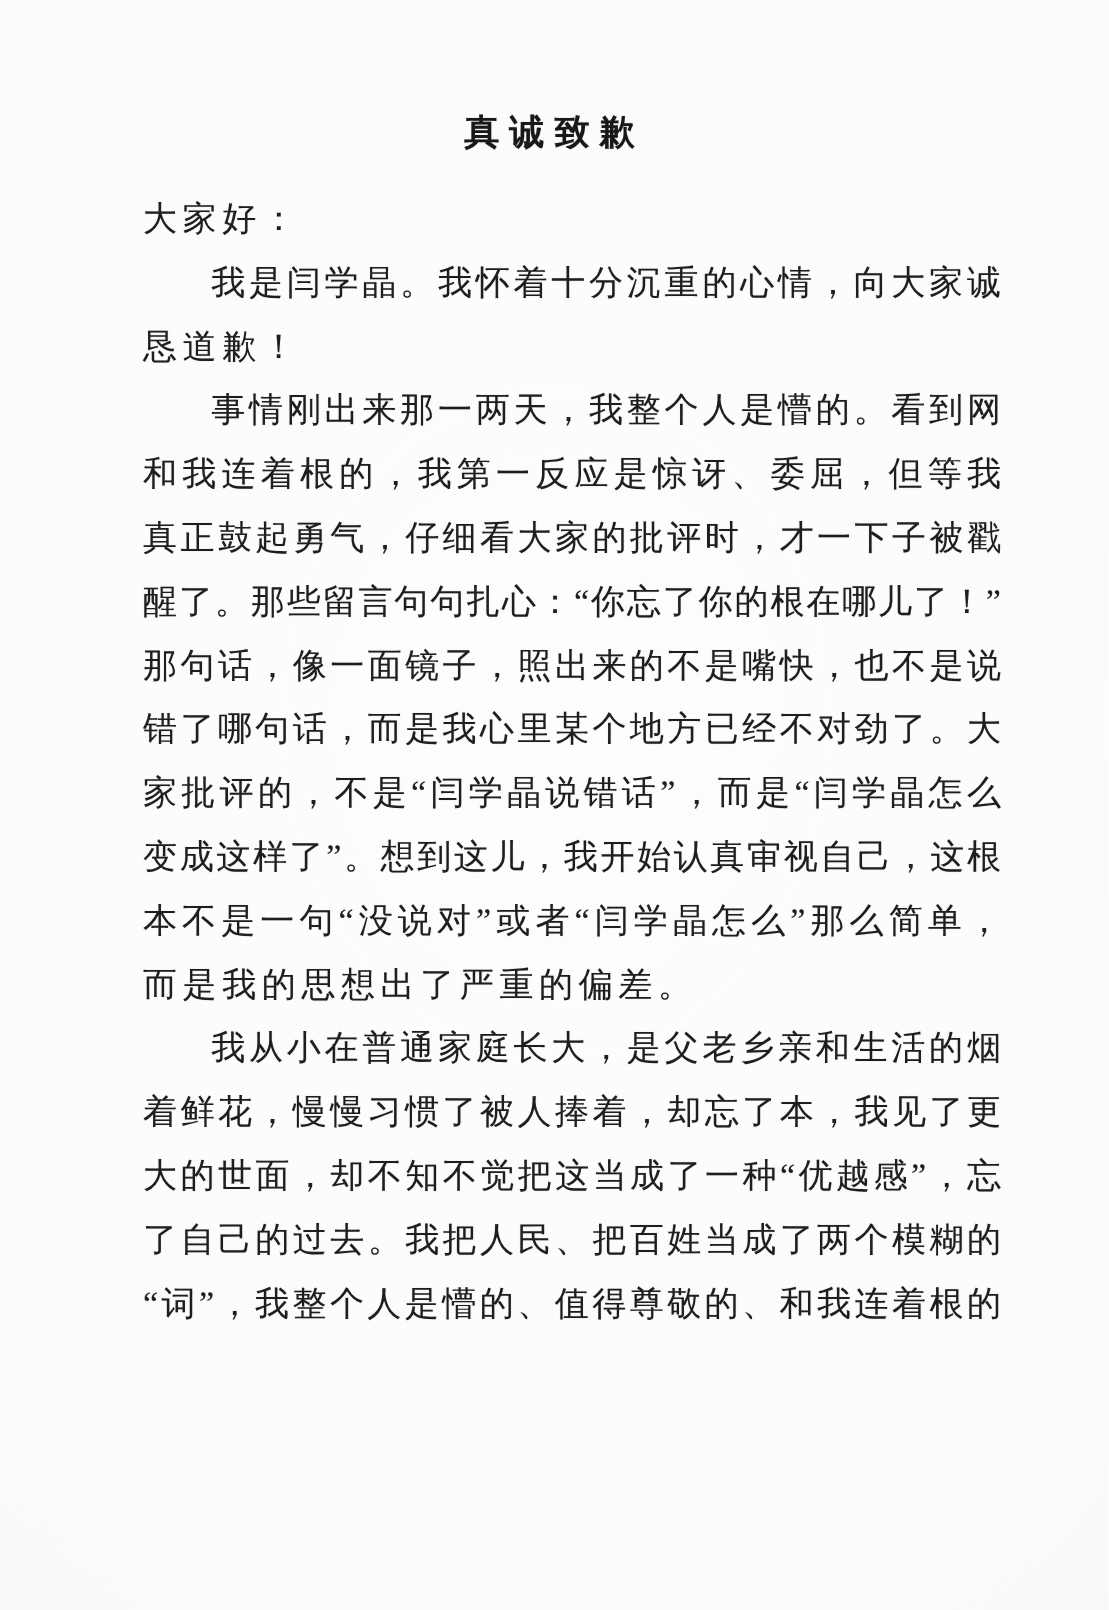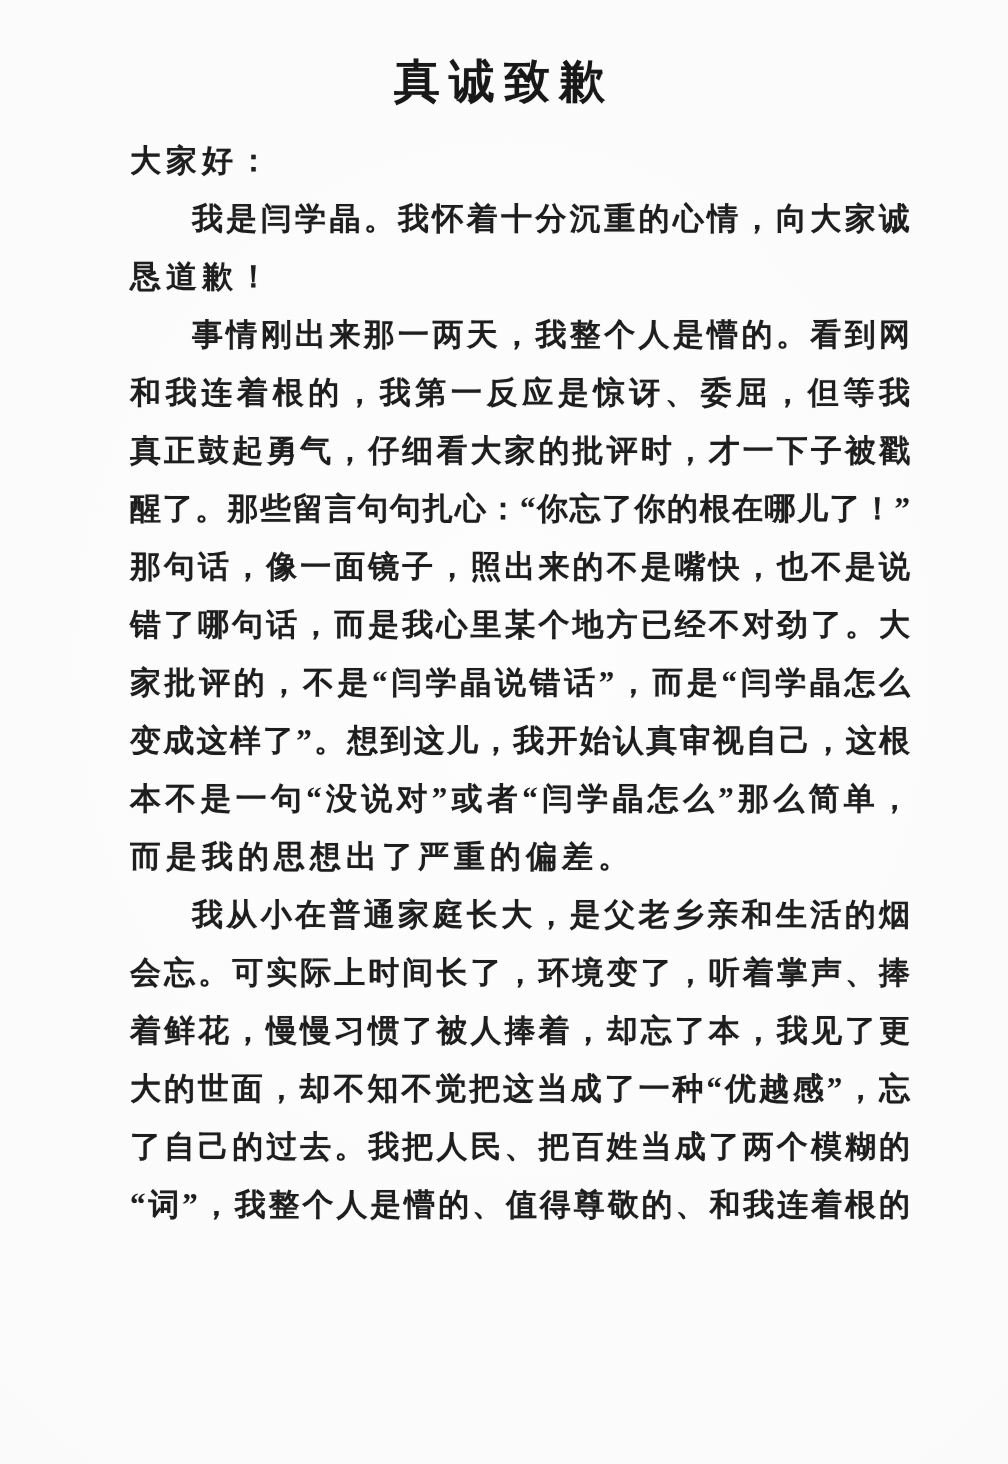--- a/index.html
+++ b/index.html
@@ -14,34 +14,33 @@
   }
   .page {
     position: relative;
     width: 1008px;
     height: 1464px;
     
     background:
       radial-gradient(ellipse 120% 100% at 50% 45%, #fdfdfd 0%, #fbfbfb 60%, #f3f3f3 100%);
   }
   .doc-title {
-    padding-top: 56px;
+    padding-top: 94px;
     text-align: center;
-    font-size: 46px;
+    font-size: 32px;
     line-height: 52px;
     font-weight: 700;
     letter-spacing: 9px;
     color: #181818;
     text-shadow: 0 0 1px rgba(20,20,20,0.35);
     font-family: Liberation Serif, serif;
   }
   .doc-body {
     margin: 24px 98px 0 130px; 
     color: #1e1e1e;
-    font-weight: bold;
   }
   .line {
     font-size: 31px;
     height: 58px;
     line-height: 58px;
     text-align: justify;
     text-align-last: justify;
     text-justify: inter-character;
     white-space: nowrap;
     overflow: visible;
@@ -70,19 +69,18 @@
     <div class="line">和我连着根的，我第一反应是惊讶、委屈，但等我</div>
     <div class="line">真正鼓起勇气，仔细看大家的批评时，才一下子被戳</div>
     <div class="line">醒了。那些留言句句扎心：“你忘了你的根在哪儿了！”</div>
     <div class="line">那句话，像一面镜子，照出来的不是嘴快，也不是说</div>
     <div class="line">错了哪句话，而是我心里某个地方已经不对劲了。大</div>
     <div class="line">家批评的，不是“闫学晶说错话”，而是“闫学晶怎么</div>
     <div class="line">变成这样了”。想到这儿，我开始认真审视自己，这根</div>
     <div class="line">本不是一句“没说对”或者“闫学晶怎么”那么简单，</div>
     <div class="line short">而是我的思想出了严重的偏差。</div>
     <div class="line indent">我从小在普通家庭长大，是父老乡亲和生活的烟</div>
-    <div class="line">会忘。可实际上时间长了，环境变了，听着掌声、捧</div>
     <div class="line">着鲜花，慢慢习惯了被人捧着，却忘了本，我见了更</div>
     <div class="line">大的世面，却不知不觉把这当成了一种“优越感”，忘</div>
     <div class="line">了自己的过去。我把人民、把百姓当成了两个模糊的</div>
     <div class="line">“词”，我整个人是懵的、值得尊敬的、和我连着根的</div>
   </div>
 </div>
 
 </body></html>

